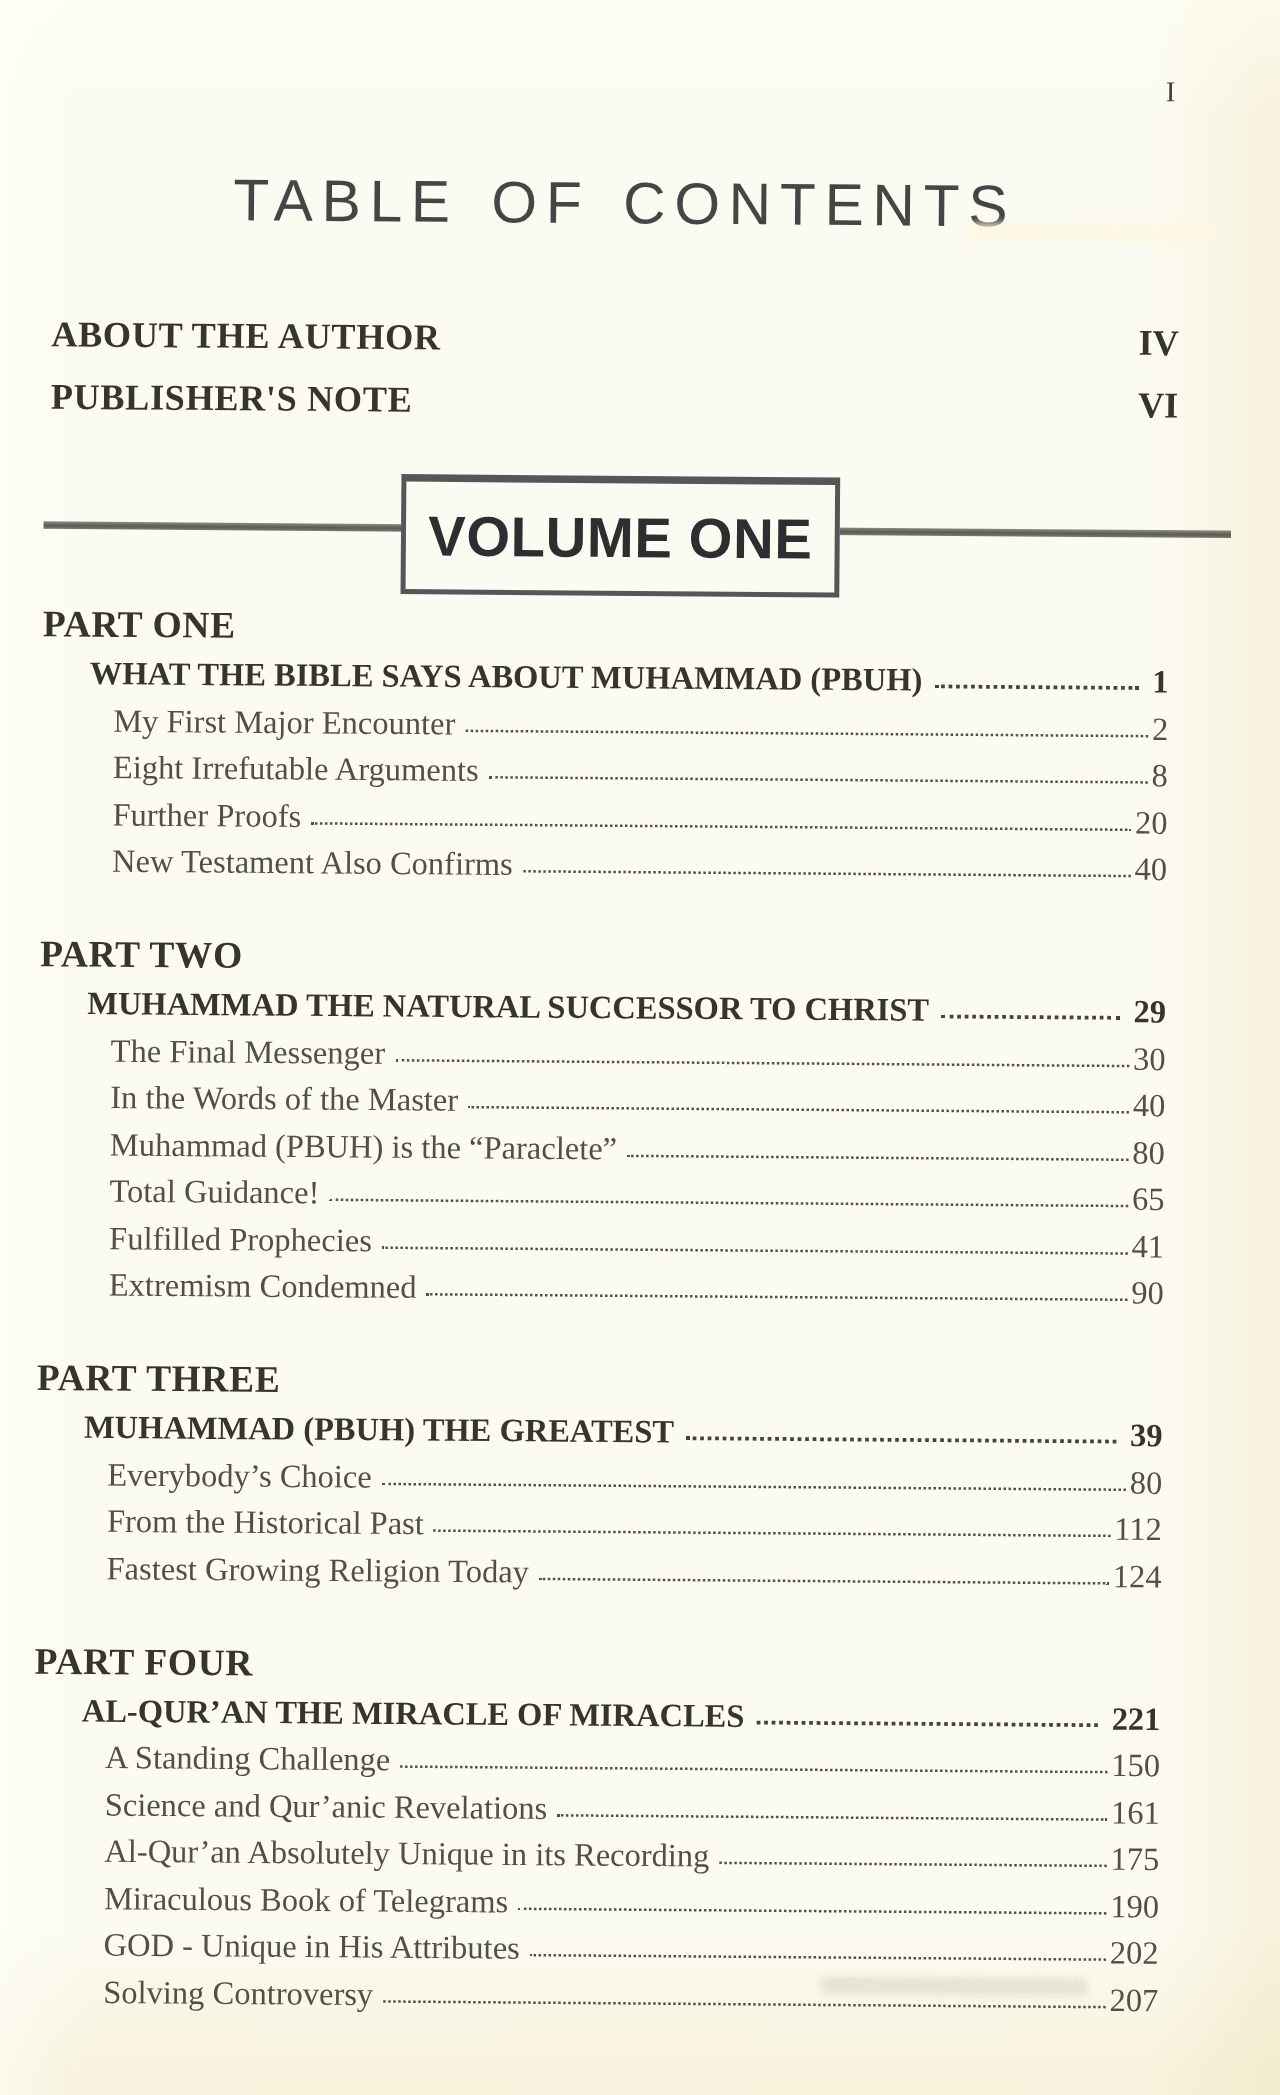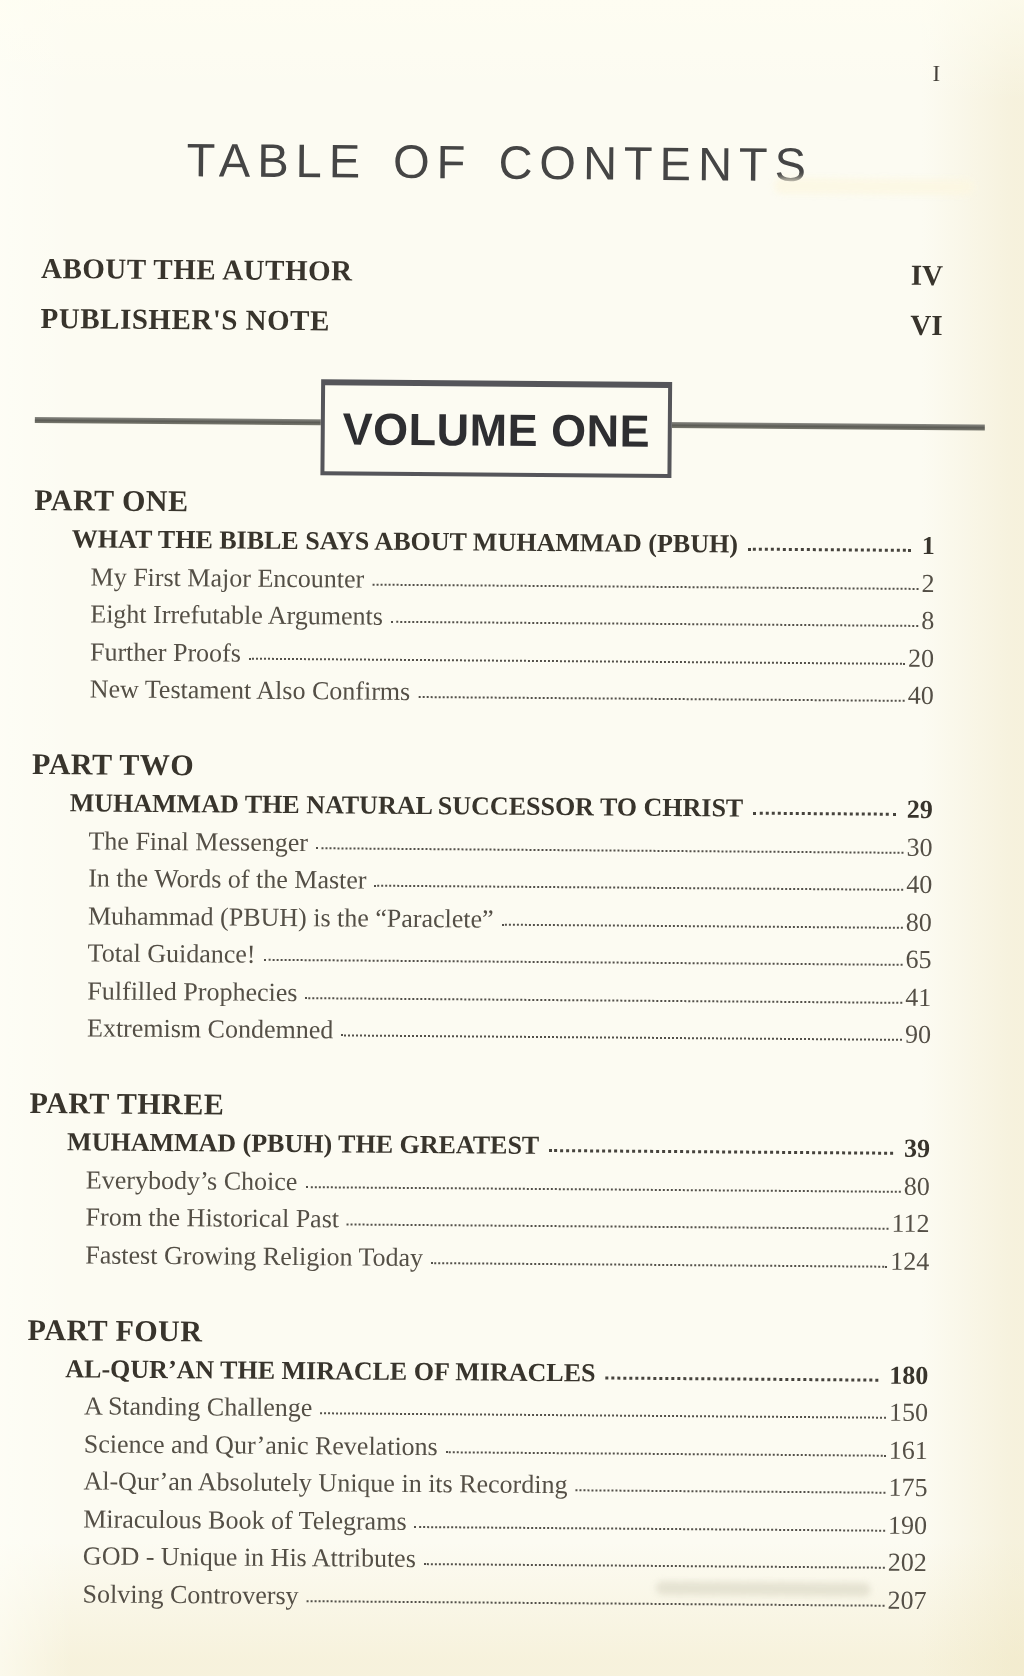--- a/index.html
+++ b/index.html
@@ -199,21 +199,21 @@
           <span class="leader"></span>
           <span class="pagenum">124</span>
         </div>
       </section>
 
       <section class="part">
         <div class="part-heading">PART FOUR</div>
         <div class="row chapter-row">
           <span class="row-title">AL-QUR’AN THE MIRACLE OF MIRACLES</span>
           <span class="leader"></span>
-          <span class="pagenum">180</span>
+          <span class="pagenum">221</span>
         </div>
         <div class="row entry-row">
           <span class="row-title">A Standing Challenge</span>
           <span class="leader"></span>
           <span class="pagenum">150</span>
         </div>
         <div class="row entry-row">
           <span class="row-title">Science and Qur’anic Revelations</span>
           <span class="leader"></span>
           <span class="pagenum">161</span>

